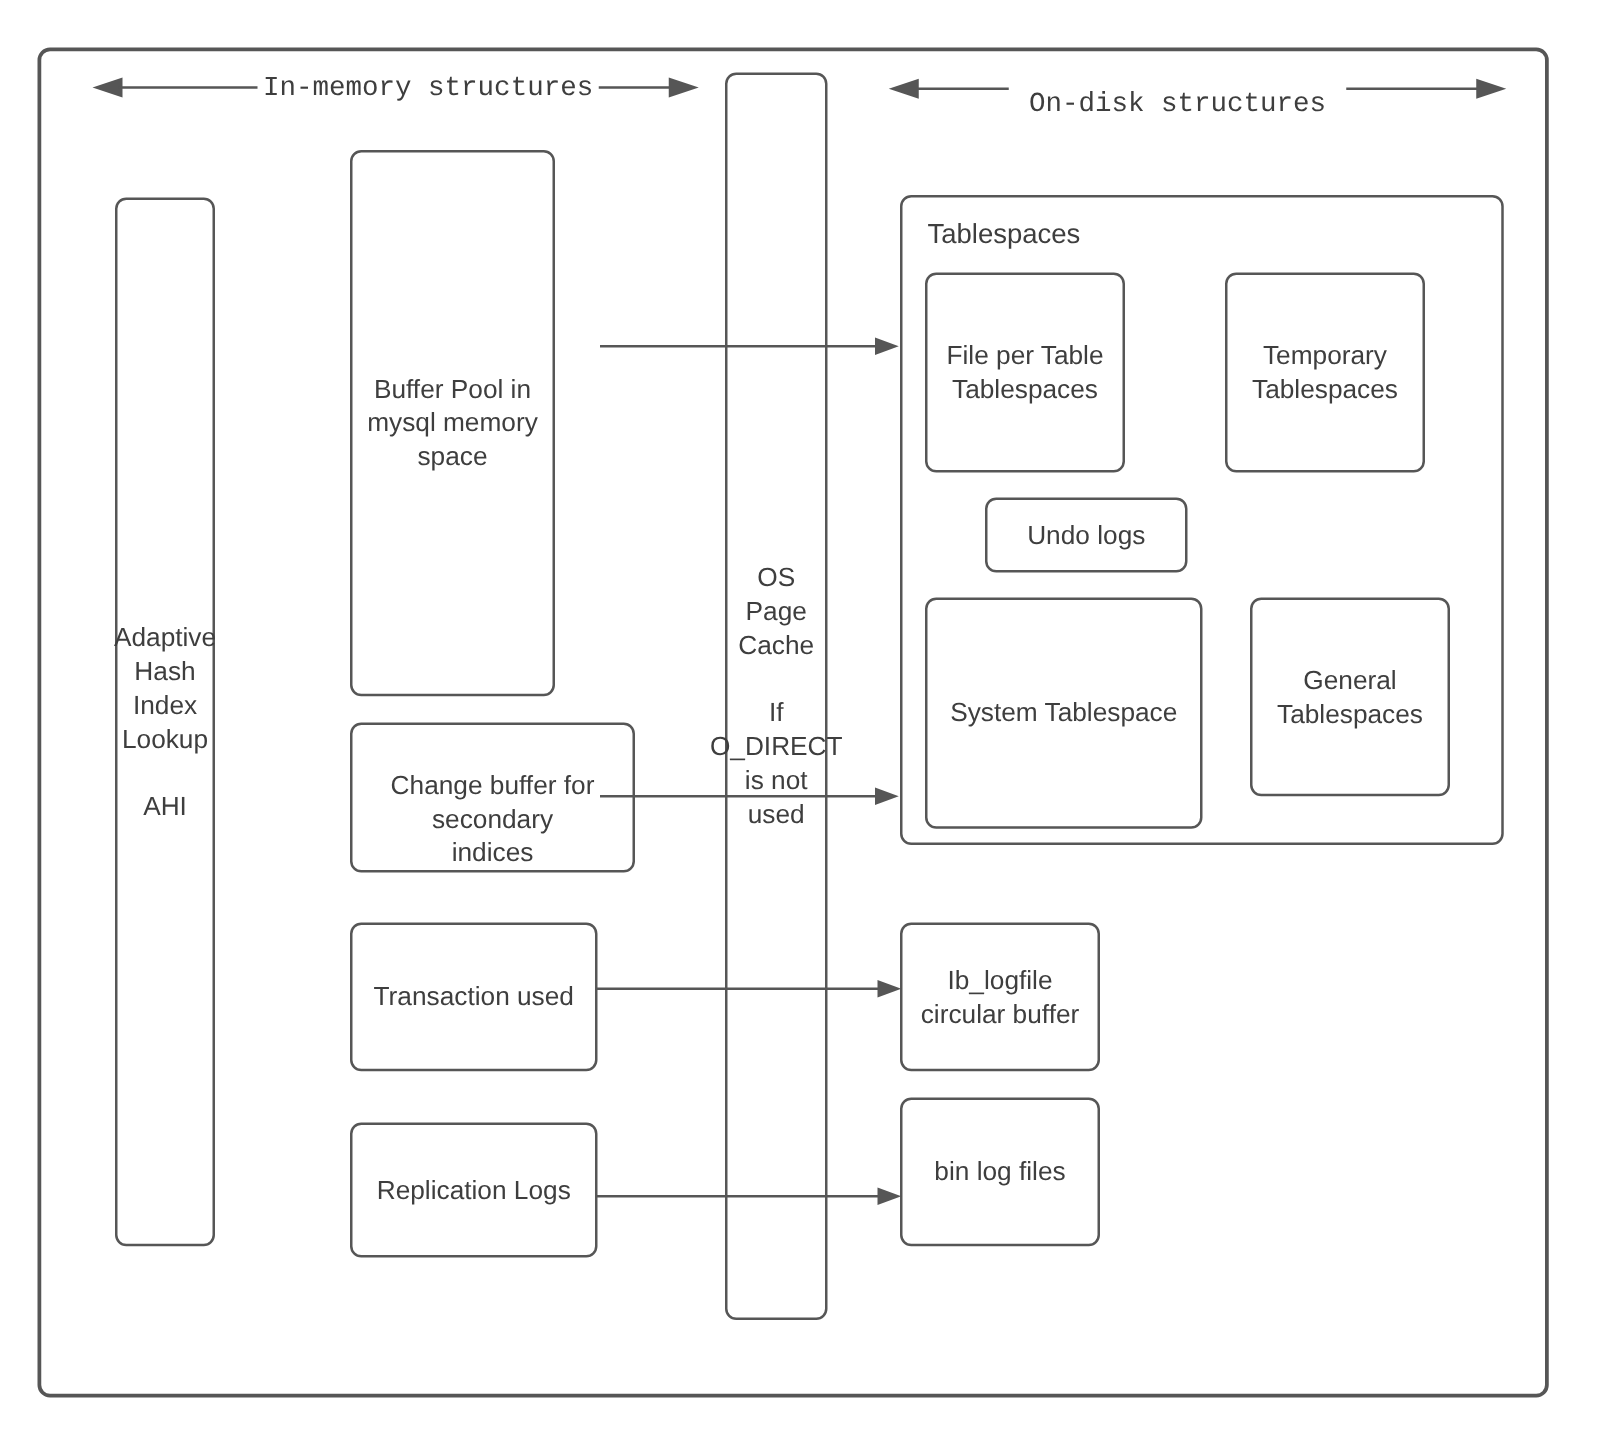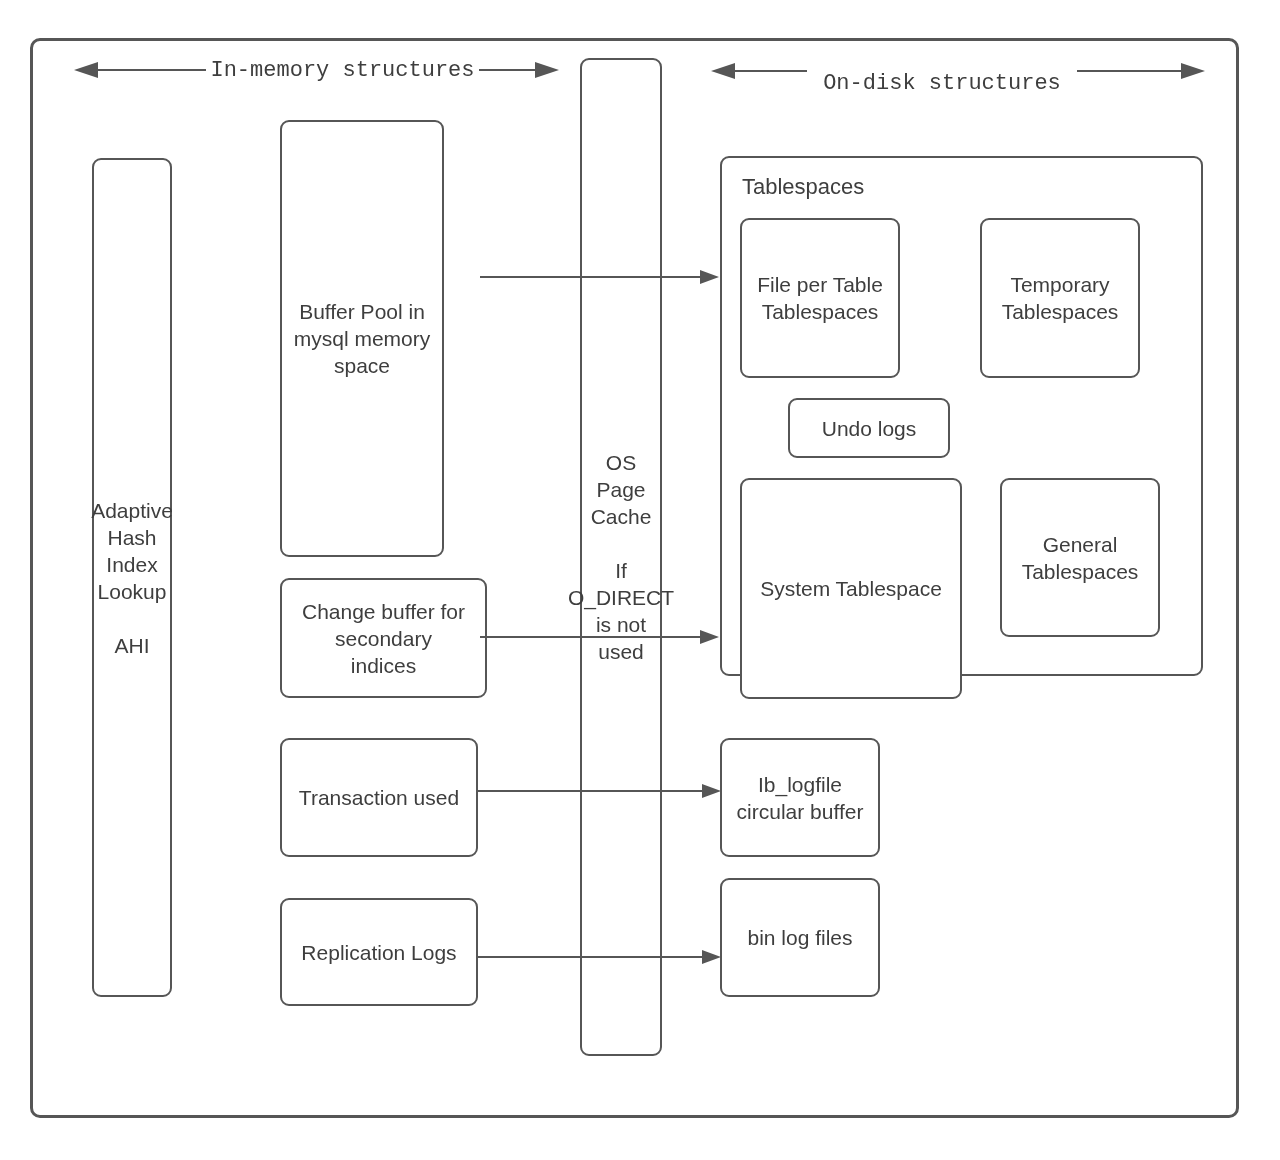--- a/index.html
+++ b/index.html
@@ -41,29 +41,29 @@
     background:var(--bg);
     box-sizing:border-box;
   }
   .group-label{
     position:absolute;left:20px;top:16px;
     font-size:22px;color:var(--text);white-space:pre;
   }
   
   .n-ahi{left:92px;top:158px;width:80px;height:839px;}
   .n-buffer-pool{left:280px;top:120px;width:164px;height:437px;}
-  .n-change-buffer{left:280px;top:578px;width:207px;height:120px;}
+  .n-change-buffer{left:280px;top:578px;width:228px;height:120px;align-items:flex-end;}
   .n-transaction-logs{left:280px;top:738px;width:198px;height:119px;}
   .n-replication-logs{left:280px;top:898px;width:198px;height:108px;}
   .n-os-cache{left:580px;top:58px;width:82px;height:998px;z-index:1;}
   .g-tablespaces{left:720px;top:156px;width:483px;height:520px;z-index:2;}
   .n-file-per-table{left:740px;top:218px;width:160px;height:160px;z-index:3;}
   .n-temporary{left:980px;top:218px;width:160px;height:160px;z-index:3;}
   .n-undo{left:740px;top:398px;width:162px;height:60px;z-index:3;margin-left:48px;}
-  .n-system{left:740px;top:478px;width:222px;height:221px;z-index:3;}
+  .n-system{left:740px;top:478px;width:222px;height:185px;z-index:3;}
   .n-general{left:1000px;top:478px;width:160px;height:159px;z-index:3;}
   .n-ib-logfile{left:720px;top:738px;width:160px;height:119px;}
   .n-bin-log{left:720px;top:878px;width:160px;height:119px;}
   
   .edge{position:absolute;z-index:0;}
   .line{position:absolute;height:2.5px;background:var(--stroke);}
   .head-right{
     position:absolute;width:0;height:0;
     border-left:19px solid var(--stroke);
     border-top:7px solid transparent;

